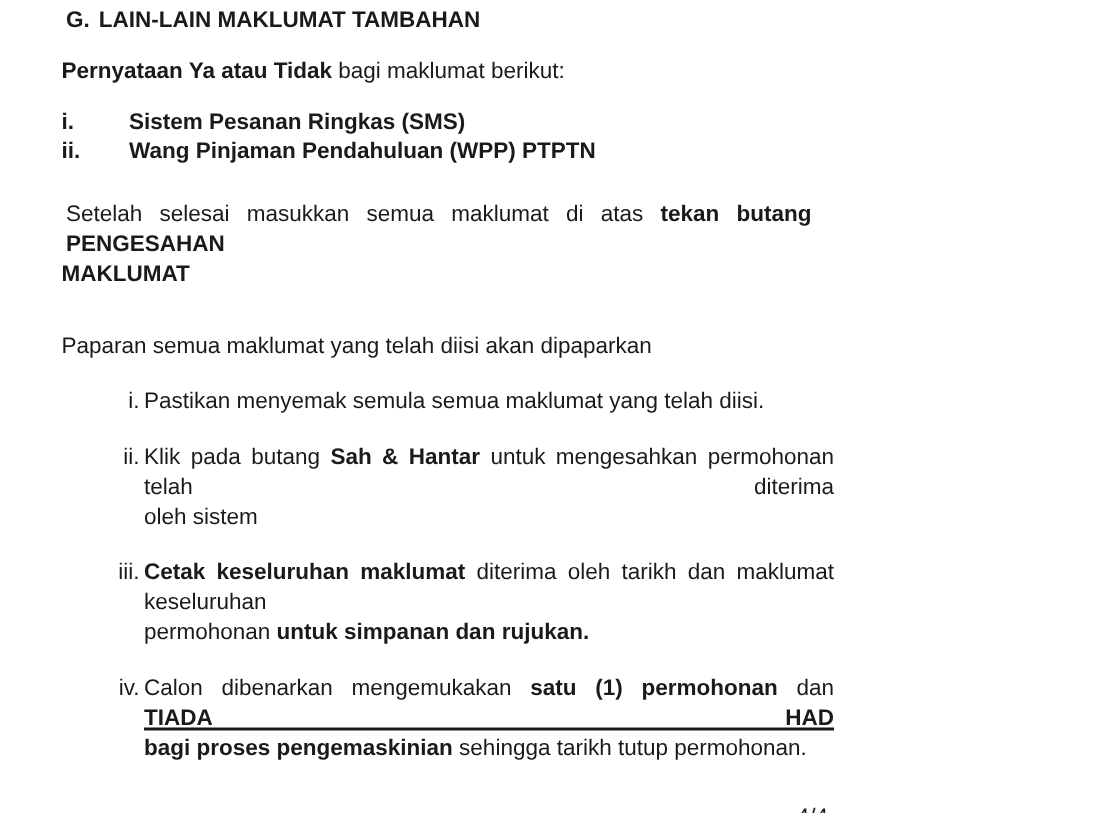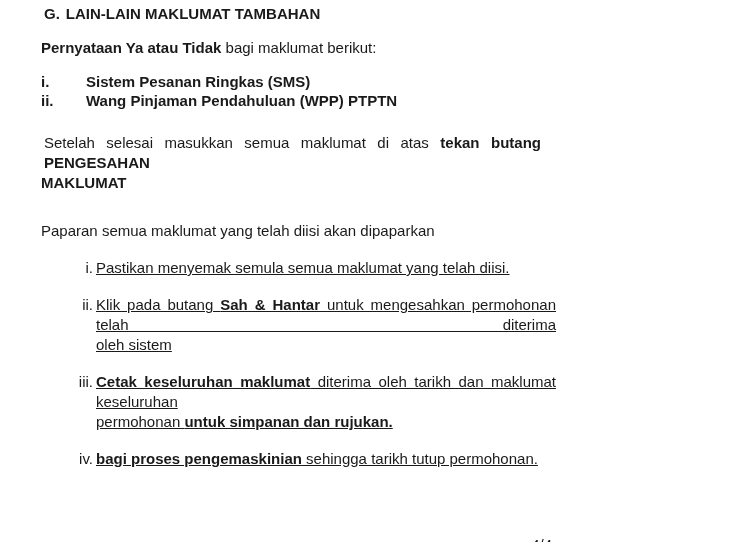--- a/index.html
+++ b/index.html
@@ -25,21 +25,21 @@
   .anum{width:45px;flex:none;font-weight:bold;}
   .atxt{font-weight:bold;}
   .para1{margin:23px 73px 0 41px;}
   .para1 .l1{padding-left:3px;}
   .just{text-align:justify;text-align-last:justify;}
   .paparan{margin:28px 58px 0 41px;}
   .listB{margin:17px 58px 0 58px;}
   .brow{display:flex;margin-bottom:17px;}
   .brow:last-child{margin-bottom:12px;}
   .bnum{width:38px;flex:none;text-align:right;padding-right:3px;box-sizing:border-box;}
-  .btxt{flex:1;min-width:0;text-decoration:underline;}
+  .btxt{flex:1;min-width:0;}
   .footer{position:absolute;right:62px;top:535px;}
 </style>
 </head>
 <body>
 
 <div class="page">
 
   <h1 class="heading"><span class="hnum">G.</span><span>LAIN-LAIN MAKLUMAT TAMBAHAN</span></h1>
 
   <p class="intro"><span class="b">Pernyataan Ya atau Tidak</span><span> bagi maklumat berikut:</span></p>
@@ -83,20 +83,21 @@
       <span class="bnum">iii.</span>
       <div class="btxt">
         <div class="just"><span class="b">Cetak keseluruhan maklumat</span><span> diterima oleh tarikh dan maklumat keseluruhan</span></div>
         <div><span>permohonan </span><span class="b">untuk simpanan dan rujukan.</span></div>
       </div>
     </div>
 
     <div class="brow">
       <span class="bnum">iv.</span>
       <div class="btxt">
+        <div class="just"><span>Calon dibenarkan mengemukakan </span><span class="b">satu (1) permohonan</span><span> dan </span><span class="b u">TIADA HAD</span></div>
         <div><span class="b">bagi proses pengemaskinian</span><span> sehingga tarikh tutup permohonan.</span></div>
       </div>
     </div>
 
   </div>
 
   <div class="footer">4/4</div>
 
 </div>
 

